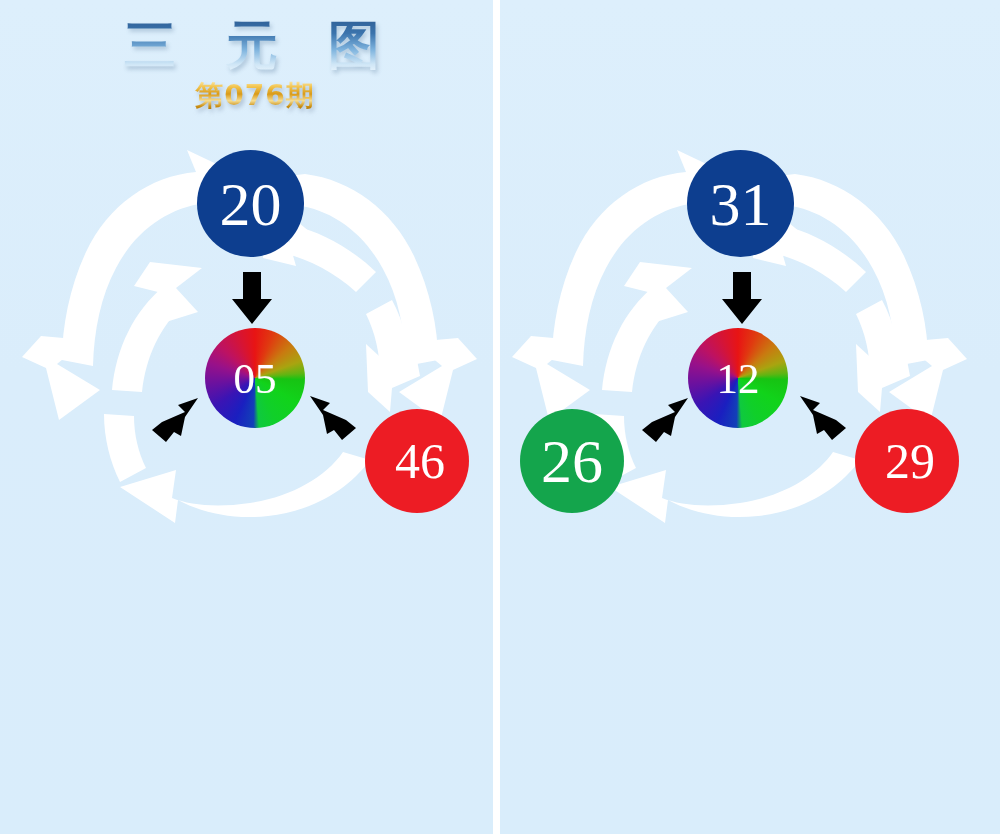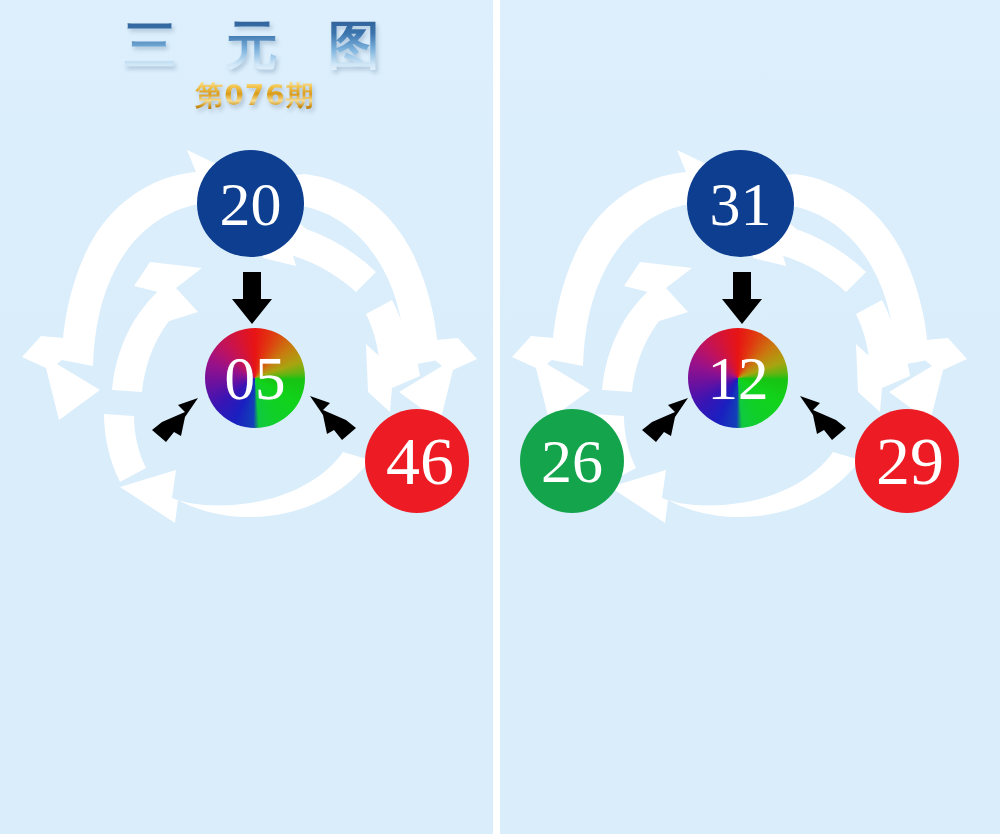--- a/index.html
+++ b/index.html
@@ -65,25 +65,25 @@
   }
   .ball-top{
     width:107px;height:107px;font-size:62px;
     background:#0d3e8f;
   }
   .ball-left{
     width:104px;height:104px;font-size:62px;
     background:#14a54c;
   }
   .ball-right{
-    width:104px;height:104px;font-size:68px;
+    width:104px;height:104px;font-size:50px;
     background:#ed1c24;
   }
   .ball-center{
-    width:100px;height:100px;font-size:61px;
+    width:100px;height:100px;font-size:43px;
     background:
       conic-gradient(from 0deg,
         #e81414 0deg,
         #e03a10 22deg,
         #c97a10 48deg,
         #a9a410 70deg,
         #5fb512 84deg,
         #17c313 92deg,
         #11d31a 120deg,
         #10cf2a 155deg,

